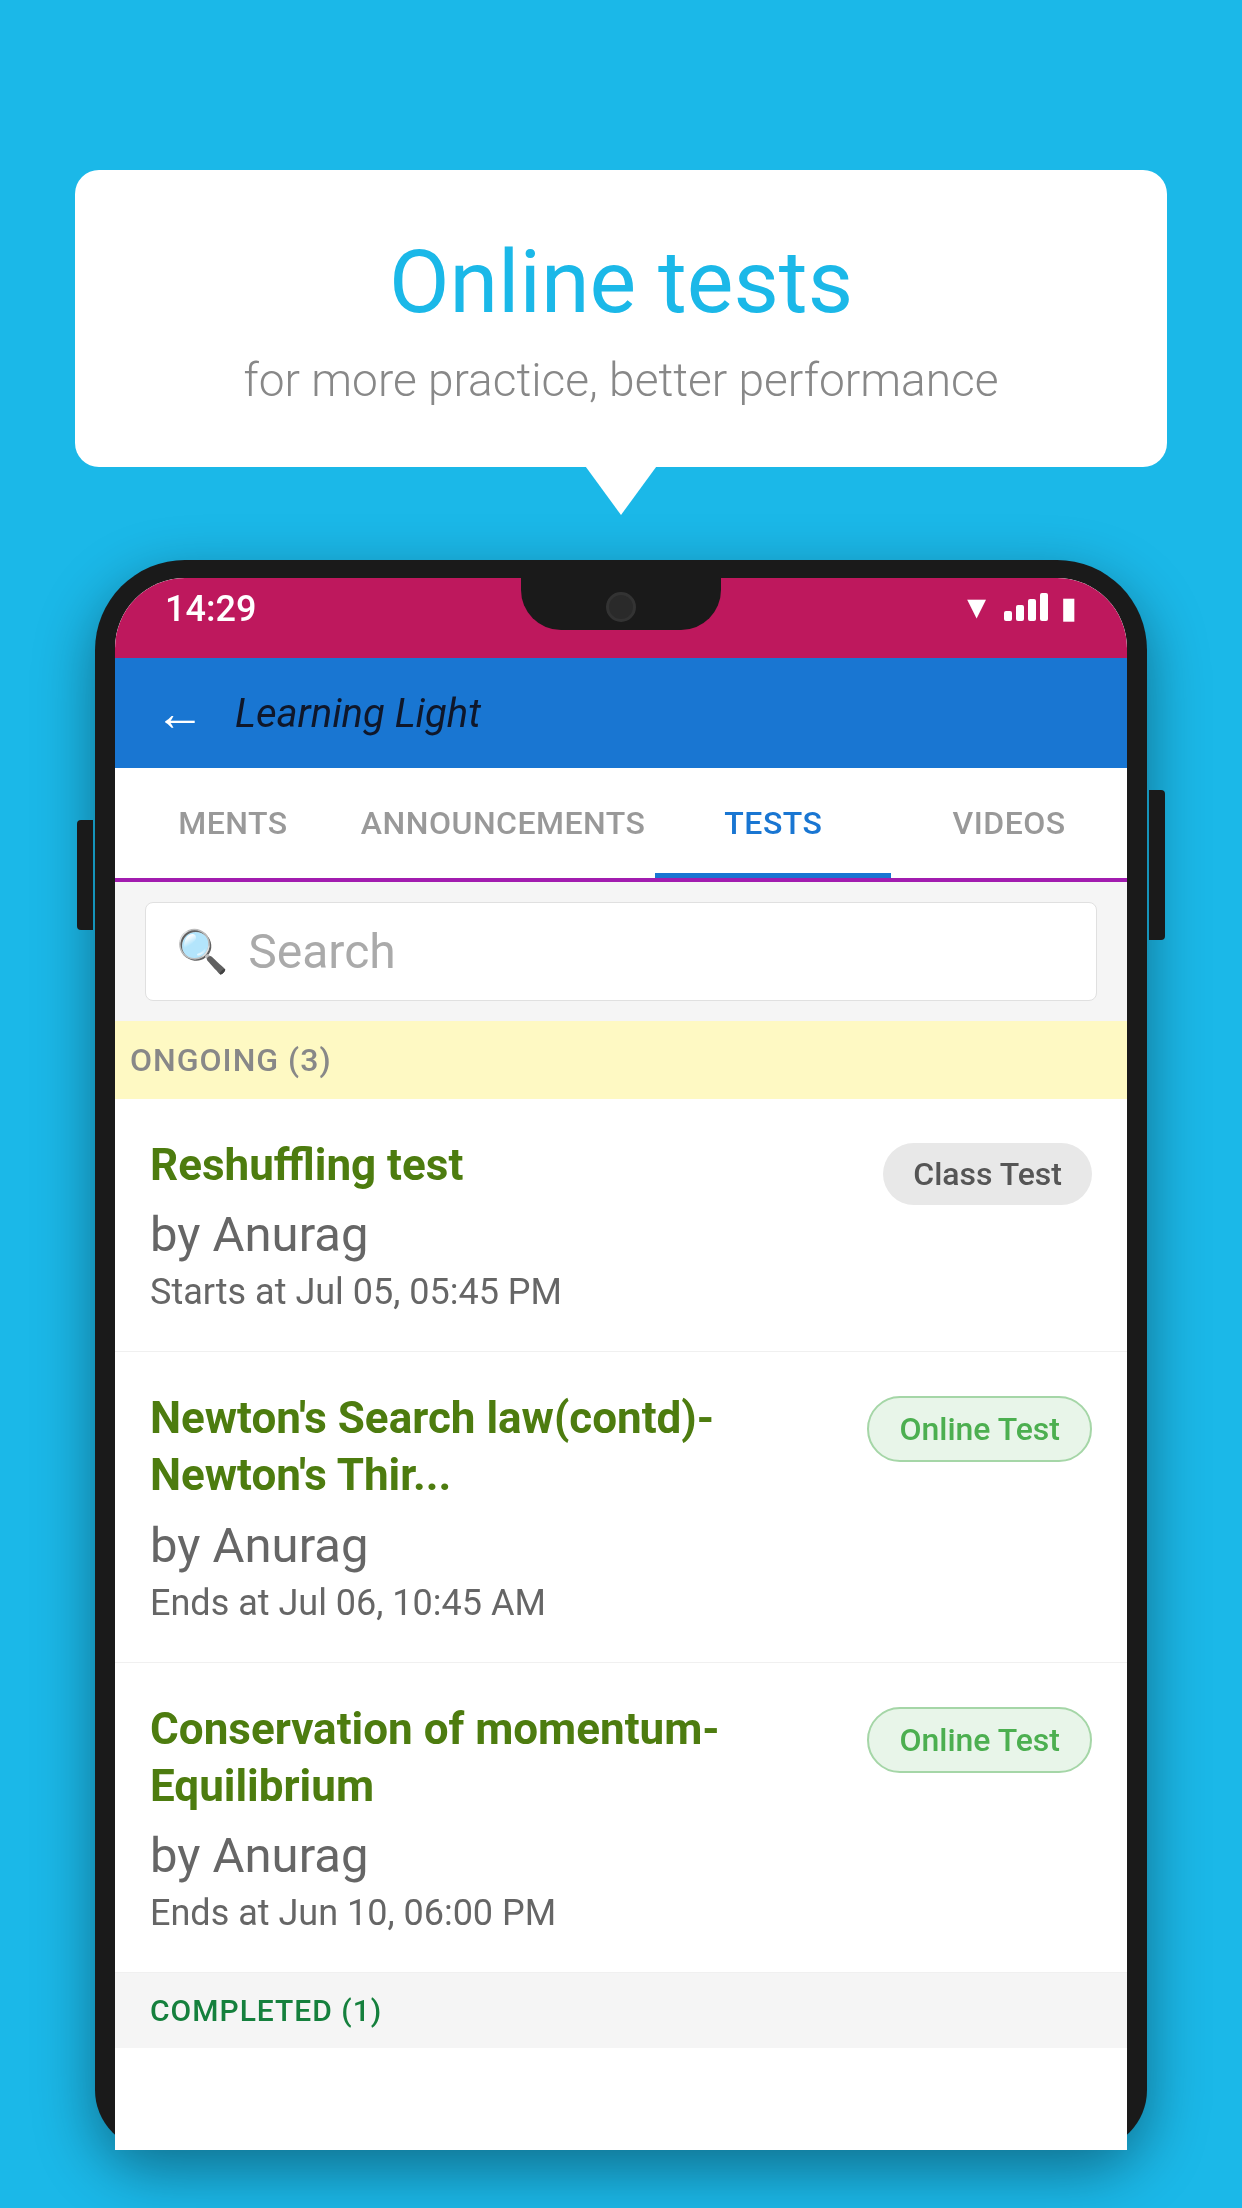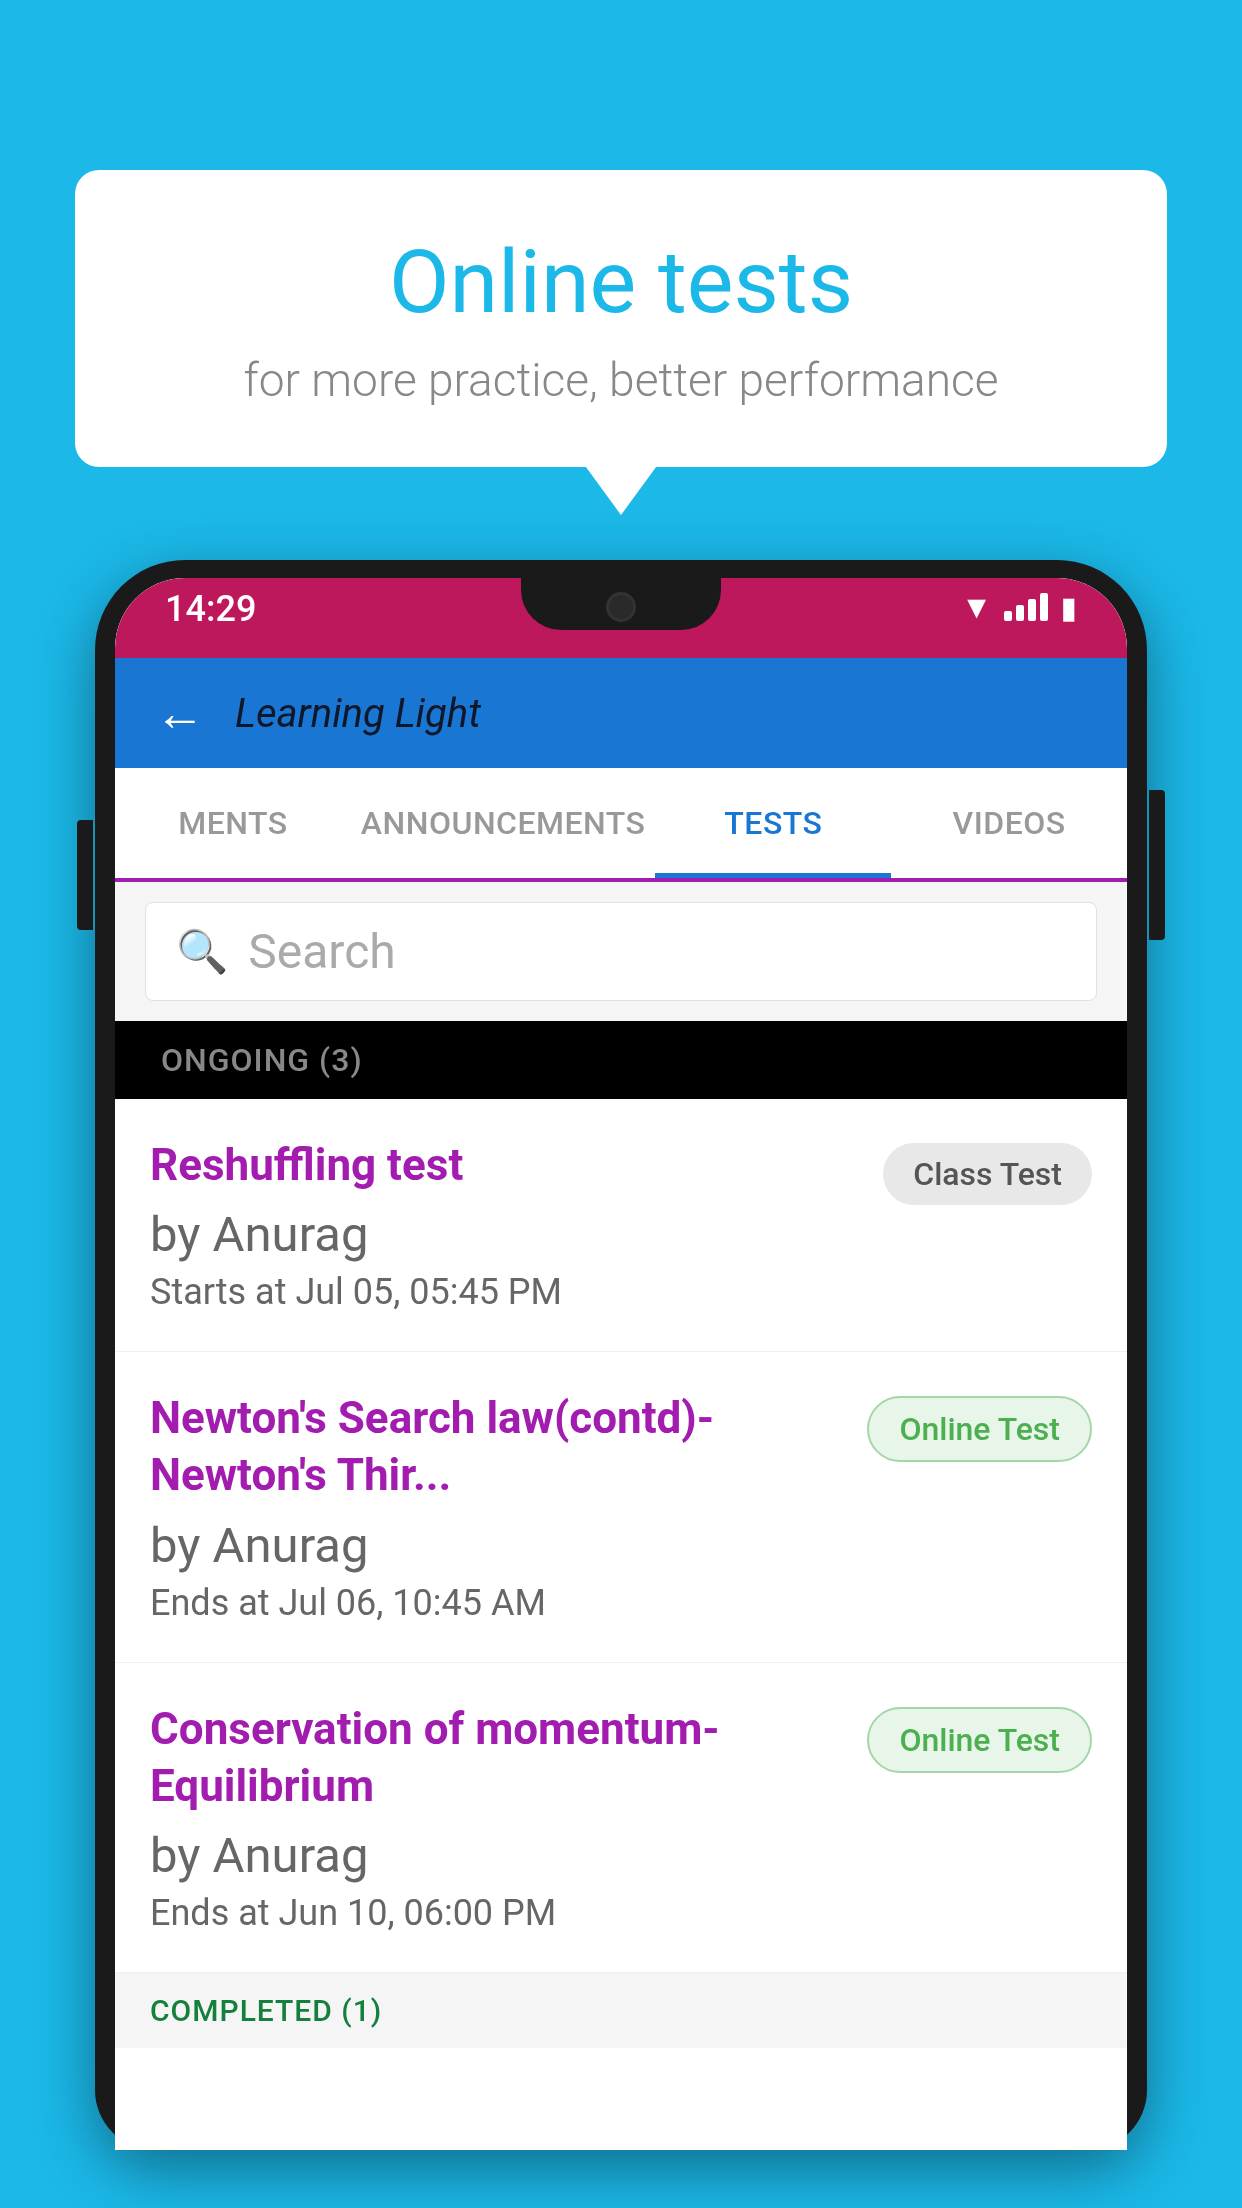--- a/index.html
+++ b/index.html
@@ -241,22 +241,22 @@
       border: 1px solid #e0e0e0;
     }
 
     .search-placeholder {
       font-size: 48px;
       color: #aaa;
     }
 
     
     .section-header {
-      background: #000000;
-      padding: 20px 46px;
+      background: #fef9c3;
+      padding: 20px 15px;
     }
 
     .section-label {
       font-size: 32px;
       color: #888;
       font-weight: 500;
       letter-spacing: 1px;
     }
 
     
@@ -273,21 +273,21 @@
     }
 
     .test-info {
       flex: 1;
       padding-right: 20px;
     }
 
     .test-name {
       font-size: 44px;
       font-weight: 700;
-      color: #a21caf;
+      color: #4d7c0f;
       line-height: 1.3;
       margin-bottom: 12px;
     }
 
     .test-author {
       font-size: 49px;
       color: #666;
       margin-bottom: 8px;
     }
 

